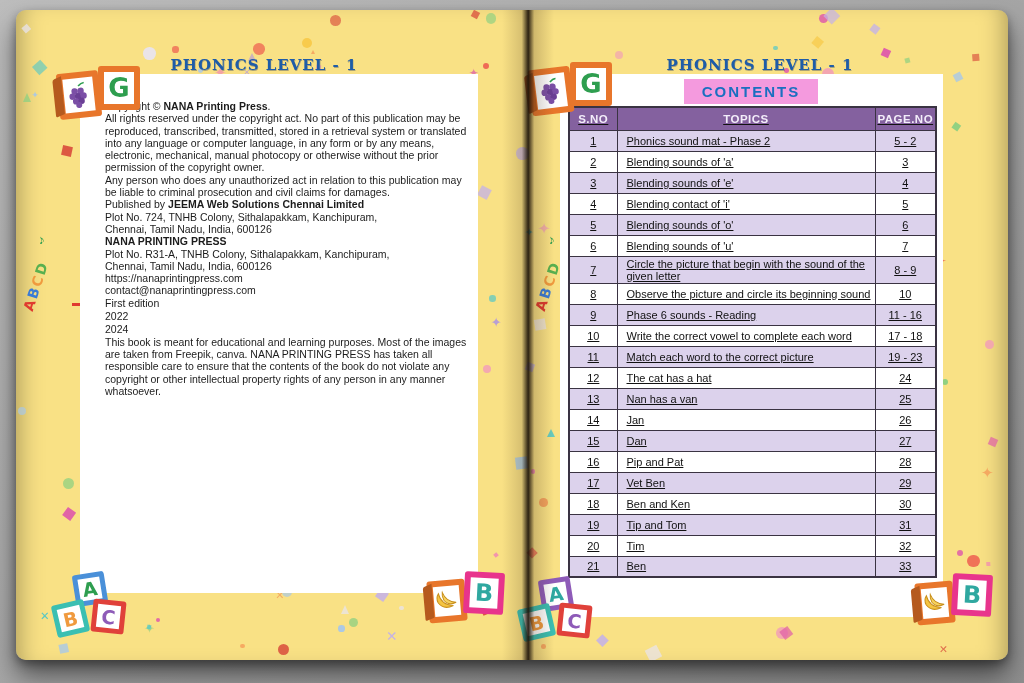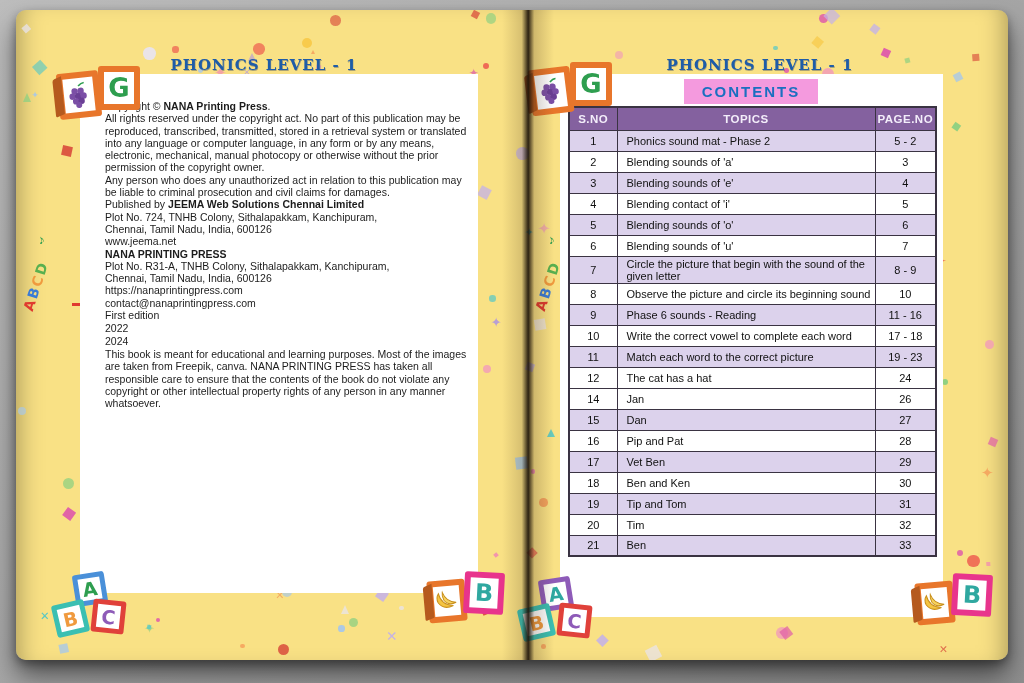--- a/index.html
+++ b/index.html
@@ -54,21 +54,21 @@
   .contents-badge {
     position:absolute; z-index:2; left:172px; top:69px; width:134px; height:25px;
     background: var(--contents-pink,#f49ade);
     display:flex; align-items:center; justify-content:center;
     font-weight:bold; font-size:15px; letter-spacing:2px;
     color: var(--contents-blue,#1a6fc0);
   }
   table.contents {
     position:absolute; z-index:2; left:56px; top:96px; width:367px;
     border-collapse:collapse; table-layout:fixed;
-    font-size:11px; color:#111;
+    font-size:11px; color:#111;text-decoration:underline;
   }
   table.contents col.c1{width:48px;} table.contents col.c2{width:258px;} table.contents col.c3{width:61px;}
   table.contents th {
     background: var(--table-header-bg,#84619f); color: var(--table-header-text,#f3edfa);
     font-size:11.5px; font-weight:bold; letter-spacing:0.5px;
     height:23px; border:1px solid var(--table-border,#3a3342);
   }
   table.contents td {
     border:1px solid var(--table-border,#3a3342);
     height:21px; padding:1px 4px; background:#ffffff;
@@ -115,21 +115,20 @@
     <div class="edge-note" style="left:22px; top:222px; color:#2e9e4f; transform:rotate(-15deg);">♪</div>
     <div class="red-dash" style="left:56px; top:293px;"></div>
 
     <div class="copy-text">
       <p class="m16"><span>Copyright © </span><b>NANA Printing Press</b><span>.</span></p>
       <p class="m26">All rights reserved under the copyright act. No part of this publication may be reproduced, transcribed, transmitted, stored in a retrieval system or translated into any language or computer language, in any form or by any means, electronic, mechanical, manual photocopy or otherwise without the prior permission of the copyright owner.</p>
       <p class="m25">Any person who does any unauthorized act in relation to this publication may be liable to criminal prosecution and civil claims for damages.</p>
       <p><span>Published by </span><b>JEEMA Web Solutions Chennai Limited</b></p>
       <p>Plot No. 724, TNHB Colony, Sithalapakkam, Kanchipuram,</p>
       <p>Chennai, Tamil Nadu, India, 600126</p>
-      <p class="m17">www.jeema.net</p>
       <p><b>NANA PRINTING PRESS</b></p>
       <p>Plot No. R31-A, TNHB Colony, Sithalapakkam, Kanchipuram,</p>
       <p>Chennai, Tamil Nadu, India, 600126</p>
       <p>https://nanaprintingpress.com</p>
       <p class="m38">contact@nanaprintingpress.com</p>
       <p class="ed-line">First edition</p>
       <p class="ed-line">2022</p>
       <p class="ed-line m35">2024</p>
       <p>This book is meant for educational and learning purposes. Most of the images are taken from Freepik, canva. NANA PRINTING PRESS has taken all responsible care to ensure that the contents of the book do not violate any copyright or other intellectual property rights of any person in any manner whatsoever.</p>
     </div>
@@ -370,20 +369,25 @@
           <tr class="odd">
             <td class="c-sno">11</td>
             <td class="c-topic">Match each word to the correct picture</td>
             <td class="c-page">19 - 23</td>
           </tr>
           <tr class="even">
             <td class="c-sno">12</td>
             <td class="c-topic">The cat has a hat</td>
             <td class="c-page">24</td>
           </tr>
+          <tr class="odd">
+            <td class="c-sno">13</td>
+            <td class="c-topic">Nan has a van</td>
+            <td class="c-page">25</td>
+          </tr>
           <tr class="even">
             <td class="c-sno">14</td>
             <td class="c-topic">Jan</td>
             <td class="c-page">26</td>
           </tr>
           <tr class="odd">
             <td class="c-sno">15</td>
             <td class="c-topic">Dan</td>
             <td class="c-page">27</td>
           </tr>

